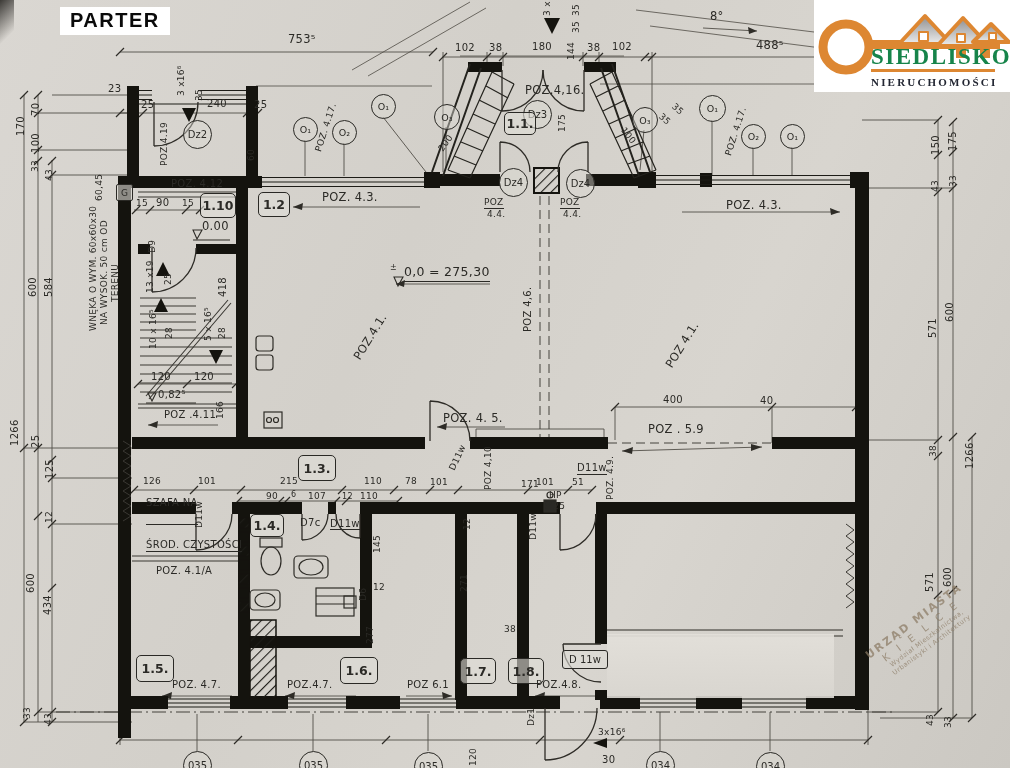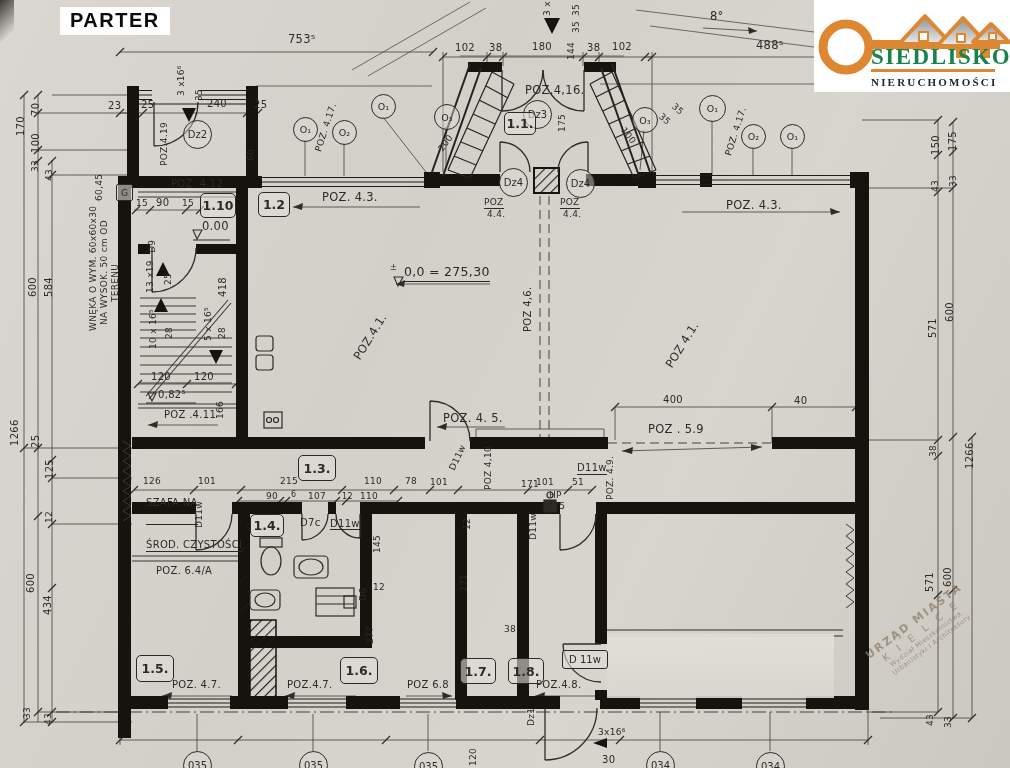--- a/index.html
+++ b/index.html
@@ -262,21 +262,21 @@
 <span class="l s10" style="left:455px;top:43px">102</span>
 <span class="l s10" style="left:489px;top:43px">38</span>
 <span class="l s10" style="left:532px;top:42px">180</span>
 <span class="l s10" style="left:587px;top:43px">38</span>
 <span class="l s10" style="left:612px;top:42px">102</span>
 <span class="l s9 r" style="left:567px;top:60px">144</span>
 <span class="l s9 r" style="left:572px;top:16px">35</span>
 <span class="l s9 r" style="left:572px;top:33px">35</span>
 <span class="l s9 r" style="left:543px;top:16px">3 x</span>
 
-<span class="l s10" style="left:108px;top:101px">23</span>
+<span class="l s10" style="left:108px;top:84px">23</span>
 <span class="l s10" style="left:141px;top:100px">25</span>
 <span class="l s10" style="left:207px;top:99px">240</span>
 <span class="l s10" style="left:254px;top:100px">25</span>
 <span class="l s9 r" style="left:177px;top:96px">3 x16⁶</span>
 <span class="l s9 r" style="left:195px;top:101px">35</span>
 <span class="l s9 r" style="left:160px;top:166px">POZ.4.19</span>
 <span class="l s9 r" style="left:247px;top:161px">60</span>
 <span class="l s9 r" style="left:95px;top:201px">60,45</span>
 <span class="l s10" style="left:171px;top:179px">POZ. 4.12</span>
 <span class="l s9" style="left:136px;top:199px">15</span>
@@ -358,21 +358,21 @@
 <div class="bx" style="left:562px;top:650px;width:44px;height:17px;font-size:10px;font-weight:400;border-radius:3px">D 11w</div>
 <div class="bx" style="left:116px;top:184px;width:15px;height:15px;font-size:9px;font-weight:400;border-radius:2px">G</div>
 
 <span class="l s8" style="left:390px;top:264px">±</span>
 <span class="l s12 datum" style="left:404px;top:266px">0,0 = 275,30</span>
 <span class="l s11" style="left:352px;top:356px;transform:rotate(-58deg);transform-origin:0 0">POZ.4.1.</span>
 <span class="l s10 r" style="left:523px;top:332px">POZ 4,6.</span>
 <span class="l s11" style="left:664px;top:364px;transform:rotate(-58deg);transform-origin:0 0">POZ 4.1.</span>
 <span class="l s11" style="left:443px;top:413px">POZ. 4. 5.</span>
 <span class="l s10" style="left:663px;top:395px">400</span>
-<span class="l s10" style="left:794px;top:396px">40</span>
+<span class="l s10" style="left:760px;top:396px">40</span>
 <span class="l s11" style="left:648px;top:424px">POZ . 5.9</span>
 <span class="l s9 r" style="left:606px;top:500px">POZ. 4.9.</span>
 
 <span class="l s9" style="left:143px;top:477px">126</span>
 <span class="l s9" style="left:198px;top:477px">101</span>
 <span class="l s9" style="left:280px;top:477px">215</span>
 <span class="l s9" style="left:364px;top:477px">110</span>
 <span class="l s9" style="left:405px;top:477px">78</span>
 <span class="l s9" style="left:266px;top:492px">90</span>
 <span class="l s8" style="left:291px;top:491px">6</span>
@@ -393,27 +393,27 @@
 <span class="l s9 r" style="left:460px;top:592px">271</span>
 <span class="l s9 r" style="left:195px;top:528px">D11w</span>
 
 <span class="l s10" style="left:300px;top:518px">D7c</span>
 <span class="l s10" style="left:330px;top:519px;border-bottom:1px solid #2b2a26">D11w</span>
 <span class="l s9 r" style="left:373px;top:553px">145</span>
 <span class="l s9 r" style="left:359px;top:601px">D6</span>
 <span class="l s9" style="left:373px;top:583px">12</span>
 <span class="l s10" style="left:146px;top:498px;border-bottom:1px solid #2b2a26;padding-bottom:16px">SZAFA NA</span>
 <span class="l s10" style="left:146px;top:540px;border-bottom:1px solid #2b2a26;padding-bottom:1px">ŚROD. CZYSTOŚCI</span>
-<span class="l s10" style="left:156px;top:566px">POZ. 6.4/A</span>
+<span class="l s10" style="left:156px;top:566px">POZ. 4.1/A</span>
 <span class="l s9 r" style="left:366px;top:644px">277</span>
 <span class="l s9" style="left:504px;top:625px">38</span>
 
 <span class="l s10" style="left:172px;top:680px">POZ. 4.7.</span>
 <span class="l s10" style="left:287px;top:680px">POZ.4.7.</span>
-<span class="l s10" style="left:407px;top:680px">POZ 6.8</span>
+<span class="l s10" style="left:407px;top:680px">POZ 6.1</span>
 <span class="l s10" style="left:536px;top:680px">POZ.4.8.</span>
 <span class="l s9 r" style="left:527px;top:726px">Dz1</span>
 <span class="l s9 r" style="left:469px;top:766px">120</span>
 <span class="l s9" style="left:598px;top:728px">3x16⁶</span>
 <span class="l s10" style="left:602px;top:755px">30</span>
 
 <div class="ci" style="left:183px;top:751px;width:27px;height:27px;font-size:10px">035</div>
 <div class="ci" style="left:299px;top:751px;width:27px;height:27px;font-size:10px">035</div>
 <div class="ci" style="left:414px;top:752px;width:27px;height:27px;font-size:10px">035</div>
 <div class="ci" style="left:646px;top:751px;width:27px;height:27px;font-size:10px">034</div>

